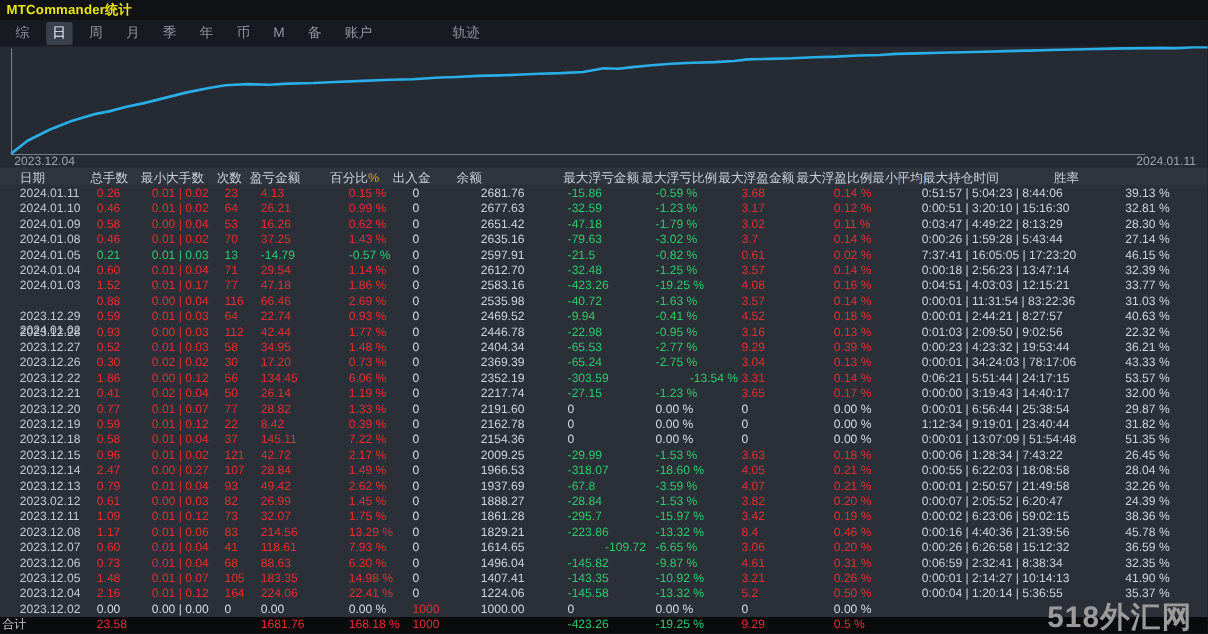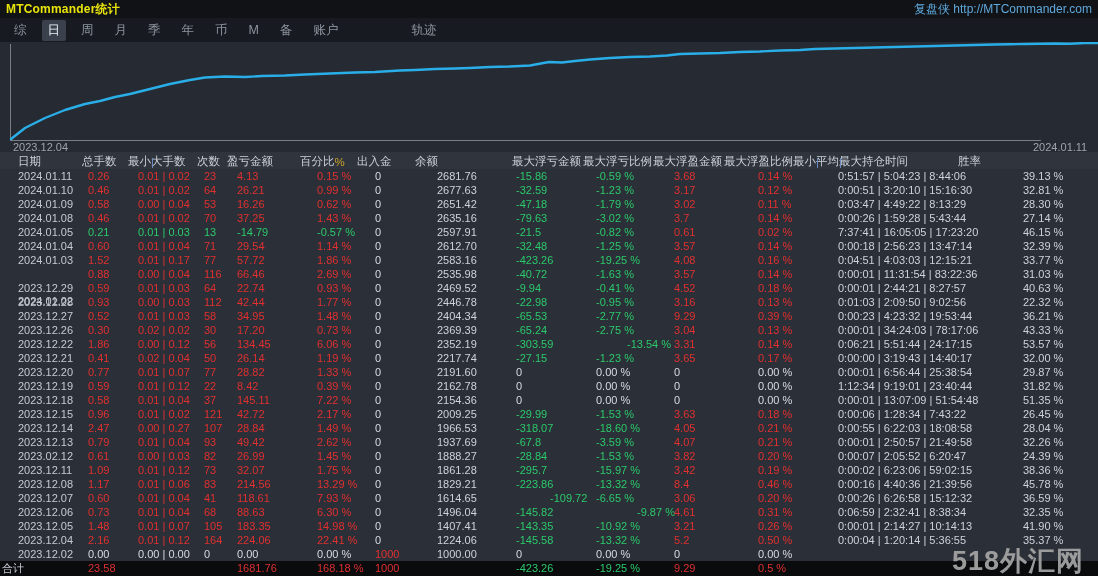--- a/index.html
+++ b/index.html
@@ -51,21 +51,20 @@
   #watermark{position:absolute;left:952px;top:543px;font-size:27px;font-weight:bold;
              color:rgba(162,162,162,.95);letter-spacing:1px;white-space:nowrap;z-index:5;}
 </style>
 </head>
 <body>
 
 <div id="window">
 
   <div id="titlebar">
     <span id="app-title">MTCommander统计</span>
-    <span id="site-link">复盘侠 http://MTCommander.com</span>
   </div>
 
   <div id="menubar">
       <span class="menu-item">综</span>
       <span class="menu-item active">日</span>
       <span class="menu-item">周</span>
       <span class="menu-item">月</span>
       <span class="menu-item">季</span>
       <span class="menu-item">年</span>
       <span class="menu-item">币</span>
@@ -197,21 +196,21 @@
         <span class="c-red" style="left: 674px;">3.57</span>
         <span class="c-red" style="left: 758px;">0.14 %</span>
         <span class="c-dim" style="left: 838px;">0:00:18 | 2:56:23 | 13:47:14</span>
         <span class="c-dim" style="left: 1023px;">32.39 %</span>
       </div>
       <div class="trow">
         <span class="c-date" style="left: 18px;">2024.01.03</span>
         <span class="c-red" style="left: 88px;">1.52</span>
         <span class="c-red" style="left: 138px;">0.01 | 0.17</span>
         <span class="c-red" style="left: 204px;">77</span>
-        <span class="c-red" style="left: 237px;">57.72</span>
+        <span class="c-red" style="left: 237px;">47.18</span>
         <span class="c-red" style="left: 317px;">1.86 %</span>
         <span class="c-white" style="left: 375px;">0</span>
         <span class="c-dim" style="left: 437px;">2583.16</span>
         <span class="c-green" style="left: 516px;">-423.26</span>
         <span class="c-green" style="left: 596px;">-19.25 %</span>
         <span class="c-red" style="left: 674px;">4.08</span>
         <span class="c-red" style="left: 758px;">0.16 %</span>
         <span class="c-dim" style="left: 838px;">0:04:51 | 4:03:03 | 12:15:21</span>
         <span class="c-dim" style="left: 1023px;">33.77 %</span>
       </div>
@@ -490,21 +489,21 @@
       <div class="trow">
         <span class="c-date" style="left: 18px;">2023.12.06</span>
         <span class="c-red" style="left: 88px;">0.73</span>
         <span class="c-red" style="left: 138px;">0.01 | 0.04</span>
         <span class="c-red" style="left: 204px;">68</span>
         <span class="c-red" style="left: 237px;">88.63</span>
         <span class="c-red" style="left: 317px;">6.30 %</span>
         <span class="c-white" style="left: 375px;">0</span>
         <span class="c-dim" style="left: 437px;">1496.04</span>
         <span class="c-green" style="left: 516px;">-145.82</span>
-        <span class="c-green" style="left: 596px; margin-left: 41px;">-9.87 %</span>
+        <span class="c-green" style="left: 596px;">-9.87 %</span>
         <span class="c-red" style="left: 674px;">4.61</span>
         <span class="c-red" style="left: 758px;">0.31 %</span>
         <span class="c-dim" style="left: 838px;">0:06:59 | 2:32:41 | 8:38:34</span>
         <span class="c-dim" style="left: 1023px;">32.35 %</span>
       </div>
       <div class="trow">
         <span class="c-date" style="left: 18px;">2023.12.05</span>
         <span class="c-red" style="left: 88px;">1.48</span>
         <span class="c-red" style="left: 138px;">0.01 | 0.07</span>
         <span class="c-red" style="left: 204px;">105</span>

